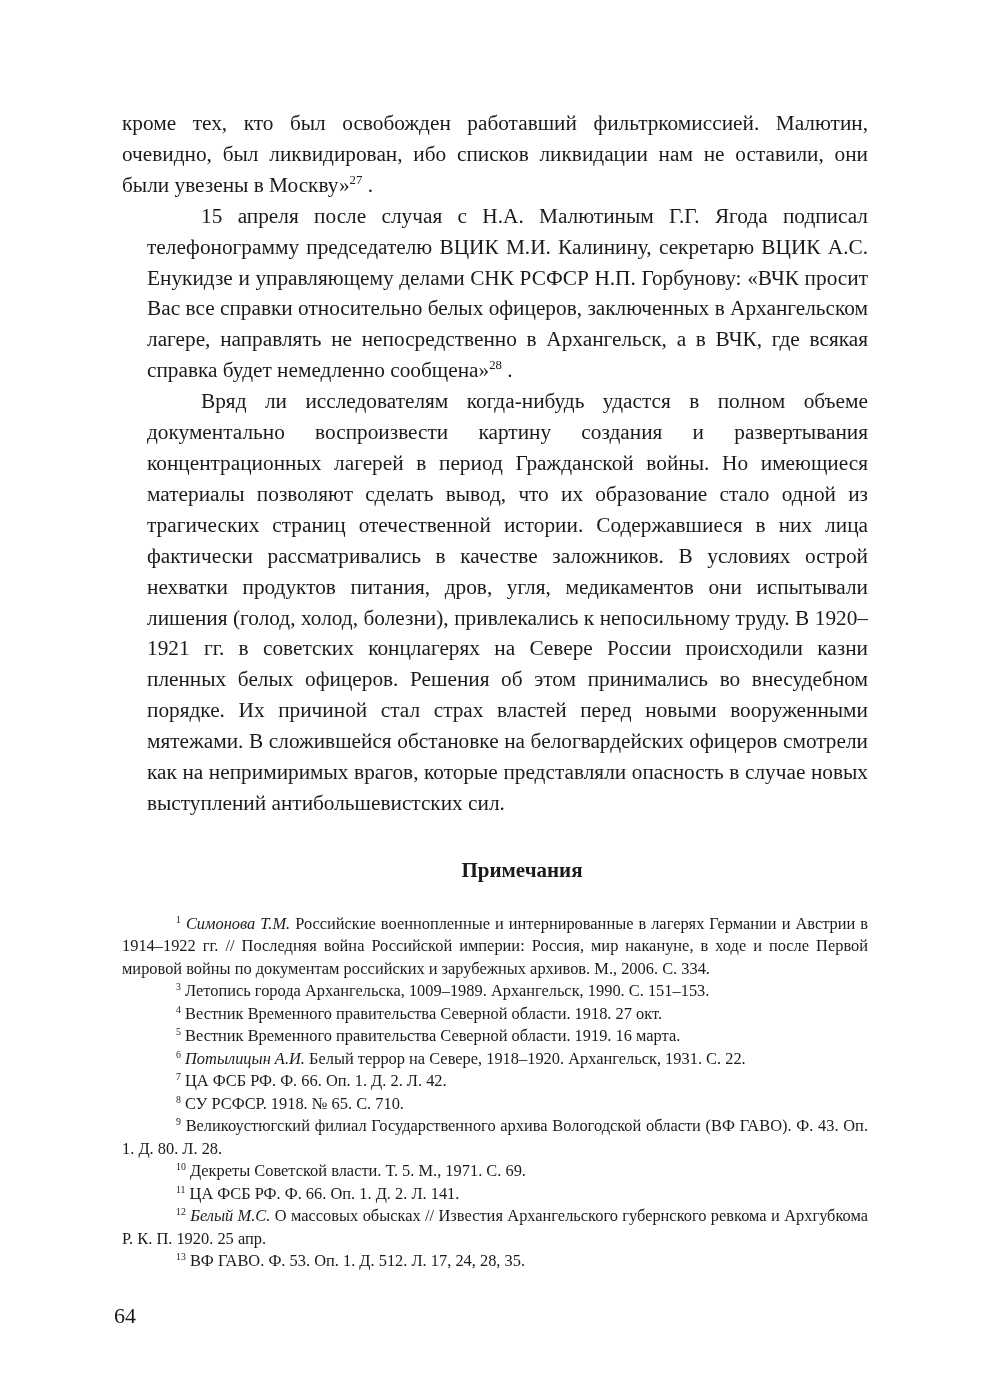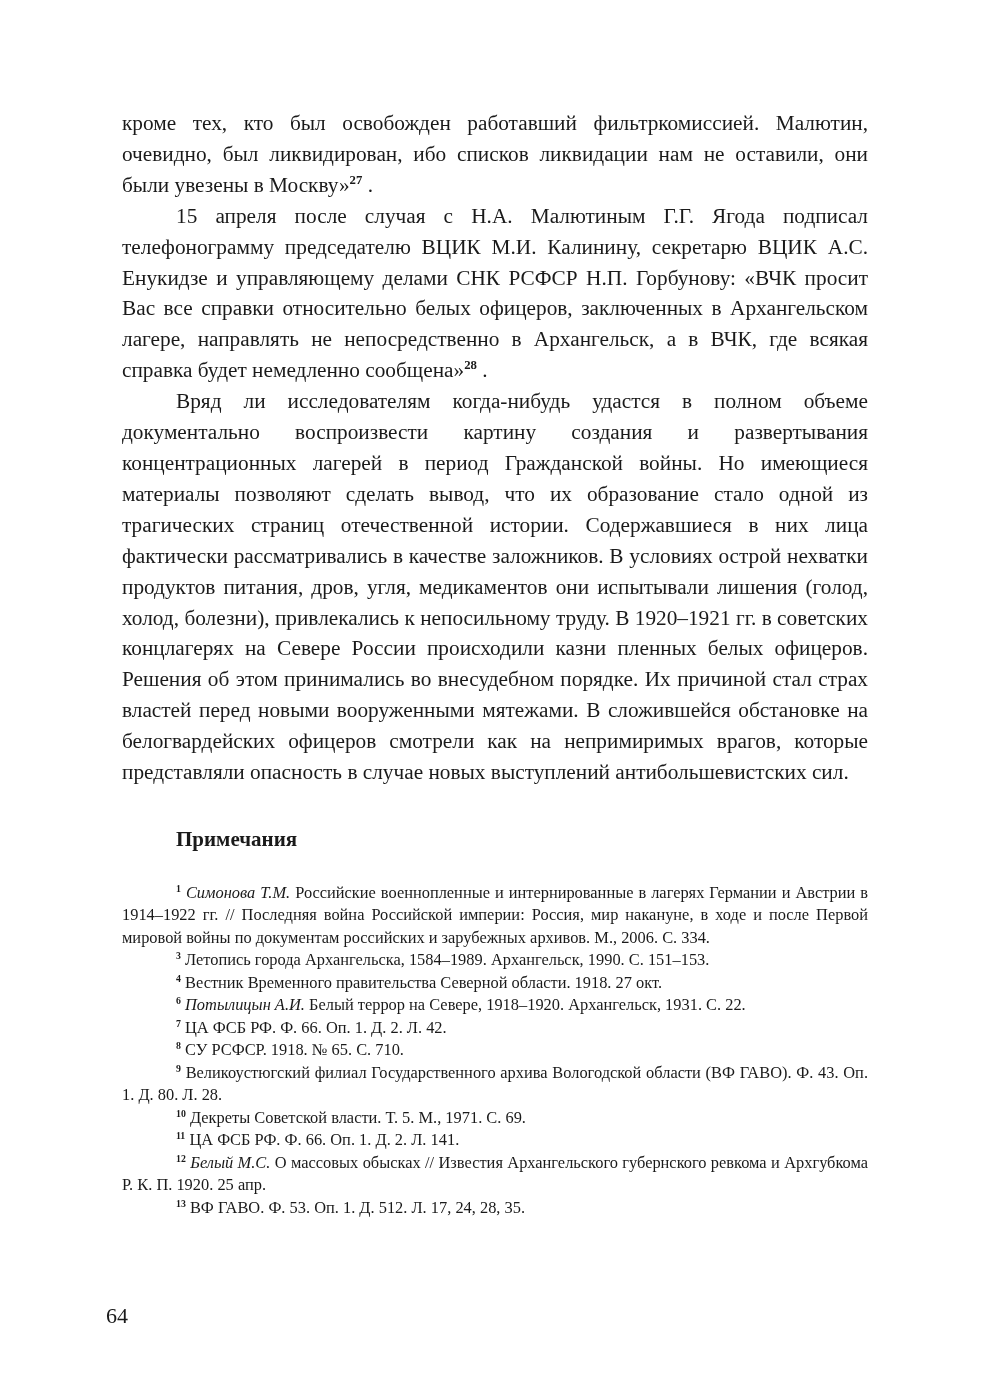--- a/index.html
+++ b/index.html
@@ -1,43 +1,44 @@
 <!DOCTYPE html>
 <html><head>
 <meta charset="utf-8">
 <style>
   html, body { margin: 0; padding: 0; background: #ffffff; }
   body { width: 988px; height: 1397px; position: relative; overflow: hidden; color: #1a1a1a; font-family: "Liberation Serif", serif; }
   .page { position: absolute; left: 122px; top: 108px; width: 746px; }
   .body-text p { margin: 0; font-size: 21.3px; line-height: 30.9px; text-align: justify; text-indent: 0; }
-  .body-text p.indent { text-indent: 54px; }
+  .body-text p.indent { text-indent: 54px; margin-left: 25px; }
   .body-text p.cont { text-indent: 0; }
-  sup { font-size: 0.6em; line-height: 0; vertical-align: 0.6em; font-weight: bold; }
-  .notes-heading { margin: 36px 0 0 54px; font-size: 21px; font-weight: bold; line-height: 30px; }
+  sup { font-size: 0.6em; line-height: 0; vertical-align: 0.6em; }
+  .notes-heading { margin: 36px 0 0 54px; font-size: 21px; font-weight: bold; line-height: 30px; text-align: center; }
   .notes { margin-top: 28px; }
   .notes p { margin: 0; font-size: 16.4px; line-height: 22.5px; text-align: justify; text-indent: 54px; }
   .notes i { }
-  .page-number { position: absolute; left: 106px; top: 1303px; font-size: 22px; line-height: 26px; }
+  .page-number { position: absolute; left: 114px; top: 1303px; font-size: 22px; line-height: 26px; }
 </style>
 </head>
 <body>
 
 <div class="page">
   <div class="body-text">
     <p class="cont"><span>кроме тех, кто был освобожден работавший фильтркомиссией. Малютин, очевидно, был ликвидирован, ибо списков ликвидации нам не оставили, они были увезены в Москву»</span><sup>27</sup><span> .</span></p>
     <p class="indent"><span>15 апреля после случая с Н.А. Малютиным Г.Г. Ягода подписал телефонограмму председателю ВЦИК М.И. Калинину, секретарю ВЦИК А.С. Енукидзе и управляющему делами СНК РСФСР Н.П. Горбунову: «ВЧК просит Вас все справки относительно белых офицеров, заключенных в Архангельском лагере, направлять не непосредственно в Архангельск, а в ВЧК, где всякая справка будет немедленно сообщена»</span><sup>28</sup><span> .</span></p>
     <p class="indent">Вряд ли исследователям когда-нибудь удастся в полном объеме документально воспроизвести картину создания и развертывания концентрационных лагерей в период Гражданской войны. Но имеющиеся материалы позволяют сделать вывод, что их образование стало одной из трагических страниц отечественной истории. Содержавшиеся в них лица фактически рассматривались в качестве заложников. В условиях острой нехватки продуктов питания, дров, угля, медикаментов они испытывали лишения (голод, холод, болезни), привлекались к непосильному труду. В 1920–1921 гг. в советских концлагерях на Севере России происходили казни пленных белых офицеров. Решения об этом принимались во внесудебном порядке. Их причиной стал страх властей перед новыми вооруженными мятежами. В сложившейся обстановке на белогвардейских офицеров смотрели как на непримиримых врагов, которые представляли опасность в случае новых выступлений антибольшевистских сил.</p>
   </div>
 
   <div class="notes-heading">Примечания</div>
 
   <div class="notes">
     <p><sup>1</sup> <i>Симонова Т.М.</i><span> Российские военнопленные и интернированные в лагерях Германии и Австрии в 1914–1922 гг. // Последняя война Российской империи: Россия, мир накануне, в ходе и после Первой мировой войны по документам российских и зарубежных архивов. М., 2006. С. 334.</span></p>
-    <p><sup>3</sup><span> Летопись города Архангельска, 1584–1989. Архангельск, 1990. С. 151–153.</span></p>
+    <p><sup>3</sup><span> Летопись города Архангельска, 1009–1989. Архангельск, 1990. С. 151–153.</span></p>
     <p><sup>4</sup><span> Вестник Временного правительства Северной области. 1918. 27 окт.</span></p>
+    <p><sup>5</sup><span> Вестник Временного правительства Северной области. 1919. 16 марта.</span></p>
     <p><sup>6</sup> <i>Потылицын А.И.</i><span> Белый террор на Севере, 1918–1920. Архангельск, 1931. С. 22.</span></p>
     <p><sup>7</sup><span> ЦА ФСБ РФ. Ф. 66. Оп. 1. Д. 2. Л. 42.</span></p>
     <p><sup>8</sup><span> СУ РСФСР. 1918.  № 65. С. 710.</span></p>
     <p><sup>9</sup><span> Великоустюгский филиал Государственного архива Вологодской области (ВФ ГАВО). Ф.  43. Оп. 1. Д. 80. Л. 28.</span></p>
     <p><sup>10</sup><span> Декреты Советской власти. Т. 5. М., 1971. С. 69.</span></p>
     <p><sup>11</sup><span> ЦА ФСБ РФ. Ф. 66. Оп. 1. Д. 2. Л. 141.</span></p>
     <p><sup>12</sup> <i>Белый М.С.</i><span> О массовых обысках // Известия Архангельского губернского ревкома и Архгубкома Р. К. П. 1920. 25 апр.</span></p>
     <p><sup>13</sup><span> ВФ ГАВО. Ф. 53. Оп. 1. Д. 512. Л. 17, 24, 28, 35.</span></p>
   </div>
 </div>

